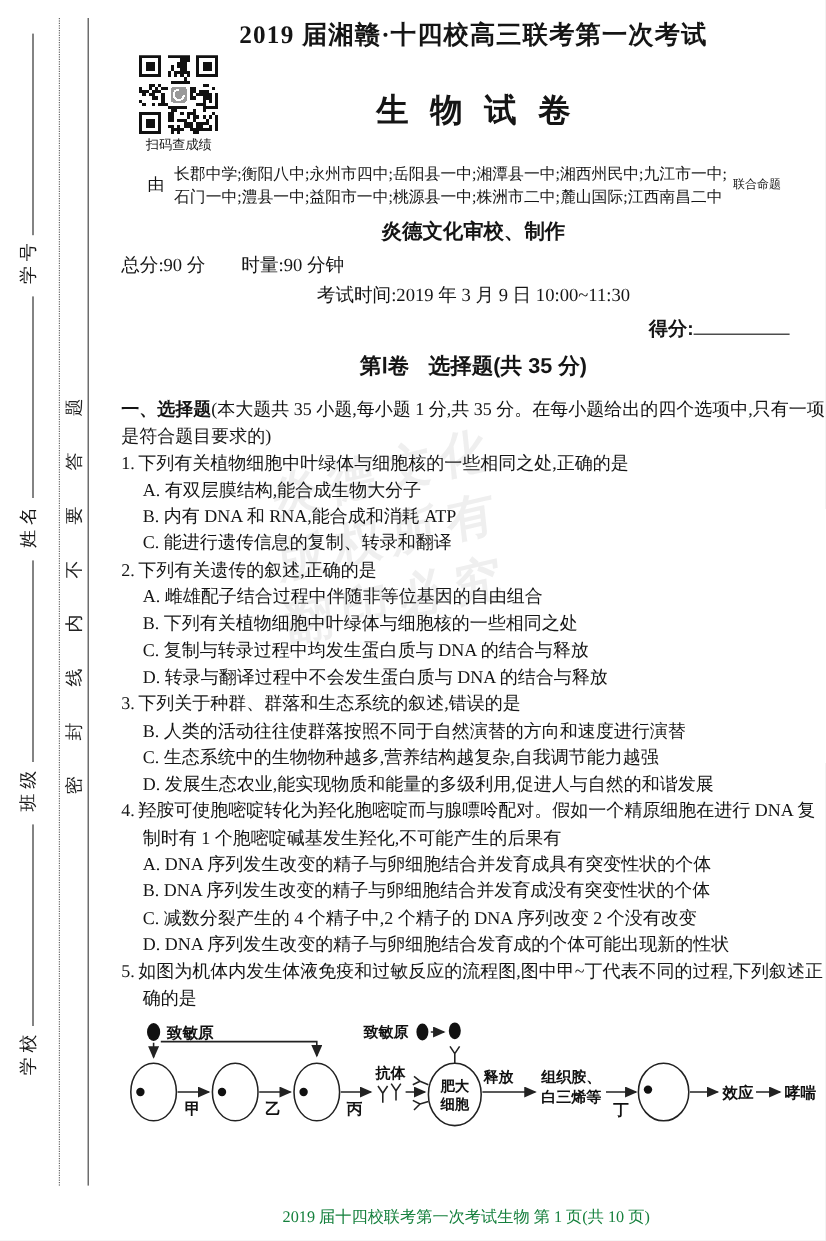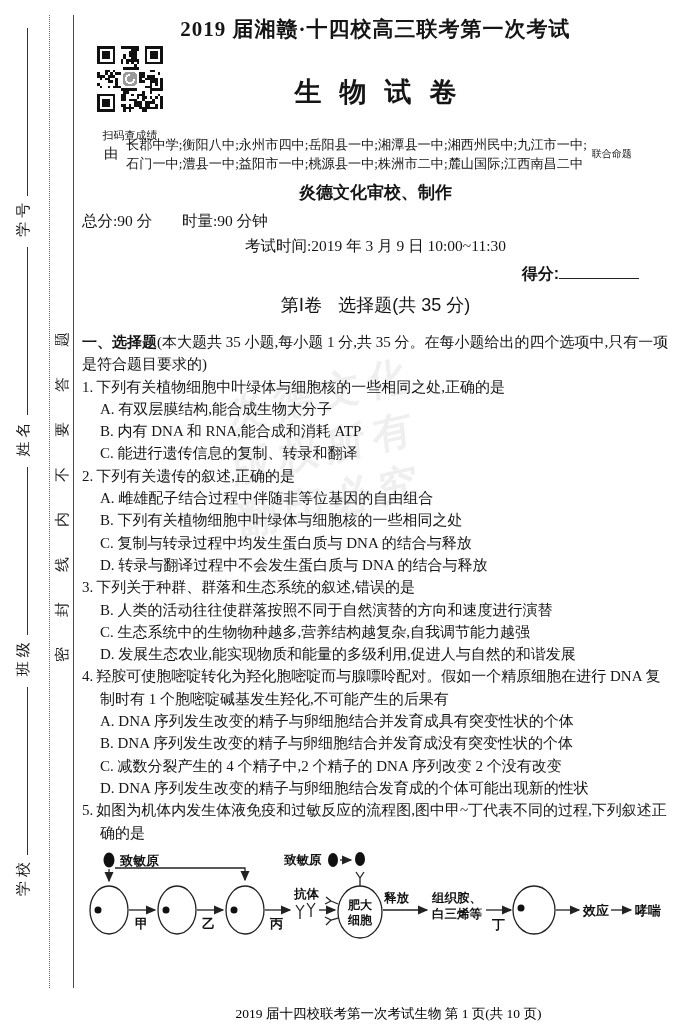--- a/index.html
+++ b/index.html
@@ -10,54 +10,54 @@
   }
   
   .vline { position:absolute; top:15px; height:973px; width:0; }
   .vline.dotted { border-left:1px dotted #666; }
   .vline.solid  { border-left:1px solid #4a4a4a; }
   .rot { position:absolute; transform:rotate(-90deg); transform-origin:0 0; white-space:nowrap; }
   .fields-col { left:12px; top:1034px; width:1034px; font-size:15px; letter-spacing:4px; padding-left:138px; box-sizing:border-box; }
   .fields-col .blank { display:inline-block; width:168px; height:15px; border-bottom:1px solid #333; margin:0 3px; vertical-align:baseline; }
   .seal-col { left:53px; top:1034px; width:1034px; font-size:15px; letter-spacing:30px; padding-left:372px; box-sizing:border-box; color:#222; }
   
-  .content { position:absolute; left:82px; top:0; width:587px; }
+  .content { position:absolute; left:101px; top:0; width:587px; }
   .exam-title { margin-top:15px; text-align:center; font-size:21px; font-weight:bold; letter-spacing:1px; }
   .qr-block { position:absolute; left:9px; top:46px; width:78px; text-align:center; }
   .qr-block svg { display:block; margin:0 auto; }
-  .qr-caption { font-size:11px; margin-top:16px; font-family:"Liberation Sans", sans-serif; }
+  .qr-caption { font-size:11px; margin-top:1px; font-family:"Liberation Sans", sans-serif; }
   .subject-title { margin-top:31px; text-align:center; font-size:27px; font-weight:bold;
     font-family:"Liberation Sans", sans-serif; letter-spacing:18px; padding-left:18px; }
   .schools-row { display:flex; align-items:center; margin-top:25px; }
   .by-label { font-size:14px; margin:0 8px 0 22px; flex:none; }
   .schools { font-size:13.2px; line-height:19px; white-space:nowrap; }
   .joint-label { font-size:10px; margin-left:5px; flex:none; }
   .producer { margin-top:8px; text-align:center; font-size:17px; font-weight:bold; font-family:"Liberation Sans", sans-serif; }
   .totals-line { margin-top:7px; text-align:left; font-size:15.5px; }
   .totals-line .t2 { margin-left:26px; }
   .time-line { margin-top:4px; text-align:center; font-size:15.5px; }
   .score-row { margin-top:5px; text-align:right; padding-right:30px; font-size:16px; font-weight:bold; font-family:"Liberation Sans", sans-serif; }
   .score-row .blank-line { display:inline-block; width:80px; height:16px; border-bottom:1.5px solid #222; }
-  .section-title { margin-top:8px; text-align:center; font-size:18px; font-weight:normal; font-family:"Liberation Sans", sans-serif; }
+  .section-title { margin-top:8px; text-align:center; font-size:18px; font-weight:bold; font-family:"Liberation Sans", sans-serif; }
   .section-title .gap { margin-left:16px; }
   .body-text { margin-top:14px; font-size:15px; line-height:22.3px; }
   .intro b { font-family:"Liberation Sans", sans-serif; }
   .q-stem { padding-left:18px; text-indent:-18px; }
   .q-num { margin-right:3px; }
   .opt { padding-left:18px; }
   
   .watermark { position:absolute; left:230px; top:368px; transform:rotate(-13deg) skewX(-7deg);
     color:rgba(70,70,70,0.085); font-size:40px; font-weight:bold; line-height:53px;
     letter-spacing:8px; font-family:"Liberation Sans", sans-serif; pointer-events:none; }
   
   .diagram { margin-top:4px; margin-left:6px;font-weight:bold; }
   .diagram text { font-family:"Liberation Serif", serif; fill:#111; }
   .diagram .ln { stroke:#222; stroke-width:1.3; fill:none; }
   
-  .footer { position:absolute; left:95px; bottom:11px; width:587px; text-align:center; font-size:13.5px; color:#000000; }
+  .footer { position:absolute; left:95px; bottom:11px; width:587px; text-align:center; font-size:13.5px; color:#15803d; }
 </style>
 </head>
 <body>
 
 <div class="page">
 
   <div class="rot fields-col">
     <span>学校</span><span class="blank"></span>
     <span>班级</span><span class="blank"></span>
     <span>姓名</span><span class="blank"></span>

